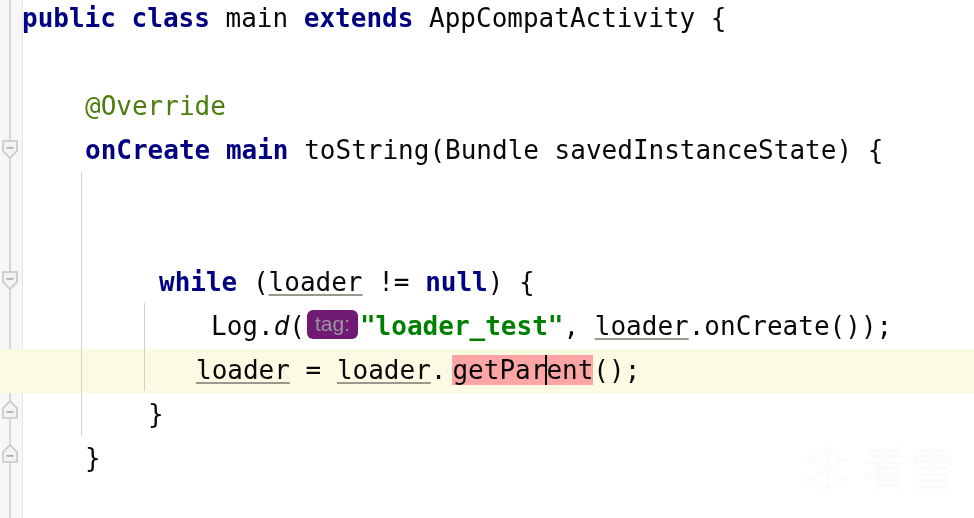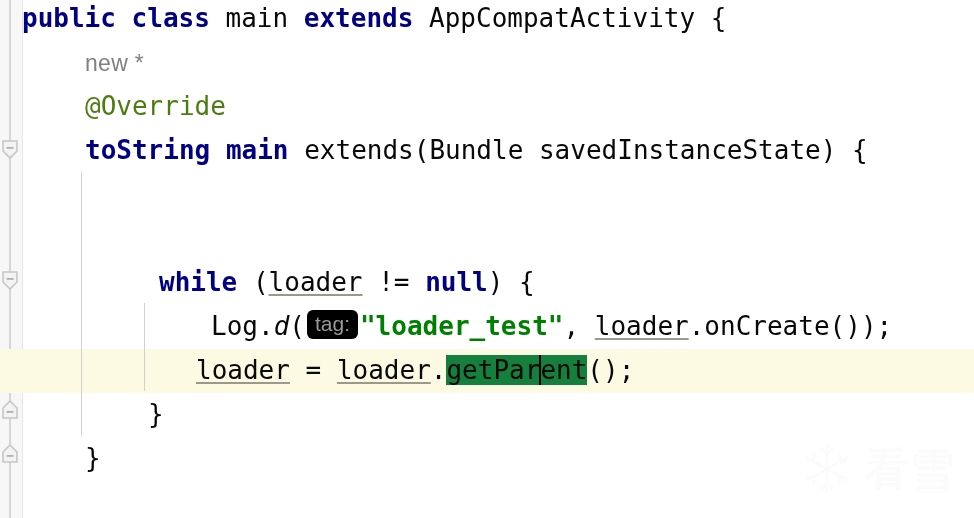--- a/index.html
+++ b/index.html
@@ -100,31 +100,32 @@
     color: #808080;
     letter-spacing: 0.3px;
   }
 
   
   .hint-chip {
     display: inline-block;
     font-family: "Liberation Sans", sans-serif;
     font-size: 21px;
     color: #999999;
-    background: #000000;
+    background: #701a75;
     border-radius: 6px;
     padding: 1px 8px 2px 8px;
     line-height: 26px;
     vertical-align: 4px;
     margin: 0 2px;
   }
 
   
   .sel {
-    background: #15803d;
+    background: #fca5a5;
+    margin-left: 6px;
   }
 
   
   .caret {
     display: inline-block;
     width: 2px;
     height: 30px;
     background: #000000;
     vertical-align: -6px;
     margin: 0 -1px;
@@ -214,25 +215,24 @@
           <line x1="74" y1="36" x2="74" y2="24"></line>
       </g>
     </svg>
     <span class="wm-text">看雪</span>
   </div>
 
   <div class="code">
 
     <div class="line" style="top:-4px; left:22px;"><span class="kw">public</span><span class="plain"> </span><span class="kw">class</span><span class="plain"> main </span><span class="kw">extends</span><span class="plain"> AppCompatActivity {</span></div>
 
-    <div class="line" style="top:40px; left:85px;"><span class="inlay-newstar">new *</span></div>
 
     <div class="line" style="top:84px; left:85px;"><span class="anno">@Override</span></div>
 
-    <div class="line" style="top:128px; left:85px;"><span class="kw">toString</span><span class="plain"> </span><span class="kw">main</span><span class="plain"> extends(Bundle savedInstanceState) {</span></div>
+    <div class="line" style="top:128px; left:85px;"><span class="kw">onCreate</span><span class="plain"> </span><span class="kw">main</span><span class="plain"> toString(Bundle savedInstanceState) {</span></div>
 
 
 
     <div class="line" style="top:260px; left:148px;margin-left:11px;"><span class="kw">while</span><span class="plain"> (</span><span class="plain localvar">loader</span><span class="plain"> != </span><span class="kw">null</span><span class="plain">) {</span></div>
 
     <div class="line" style="top:304px; left:211px;"><span class="plain">Log.</span><span class="plain ital">d</span><span class="plain">(</span><span class="hint-chip">tag:</span><span class="str">"loader_test"</span><span class="plain">, </span><span class="plain localvar">loader</span><span class="plain">.onCreate());</span></div>
 
     <div class="line" style="top:348px; left:196px;"><span class="plain localvar">loader</span><span class="plain"> = </span><span class="plain localvar">loader</span><span class="plain">.</span><span class="sel"><span>getPar</span><span class="caret"></span><span>ent</span></span><span class="plain">();</span></div>
 
     <div class="line" style="top:392px; left:148px;"><span class="plain">}</span></div>

